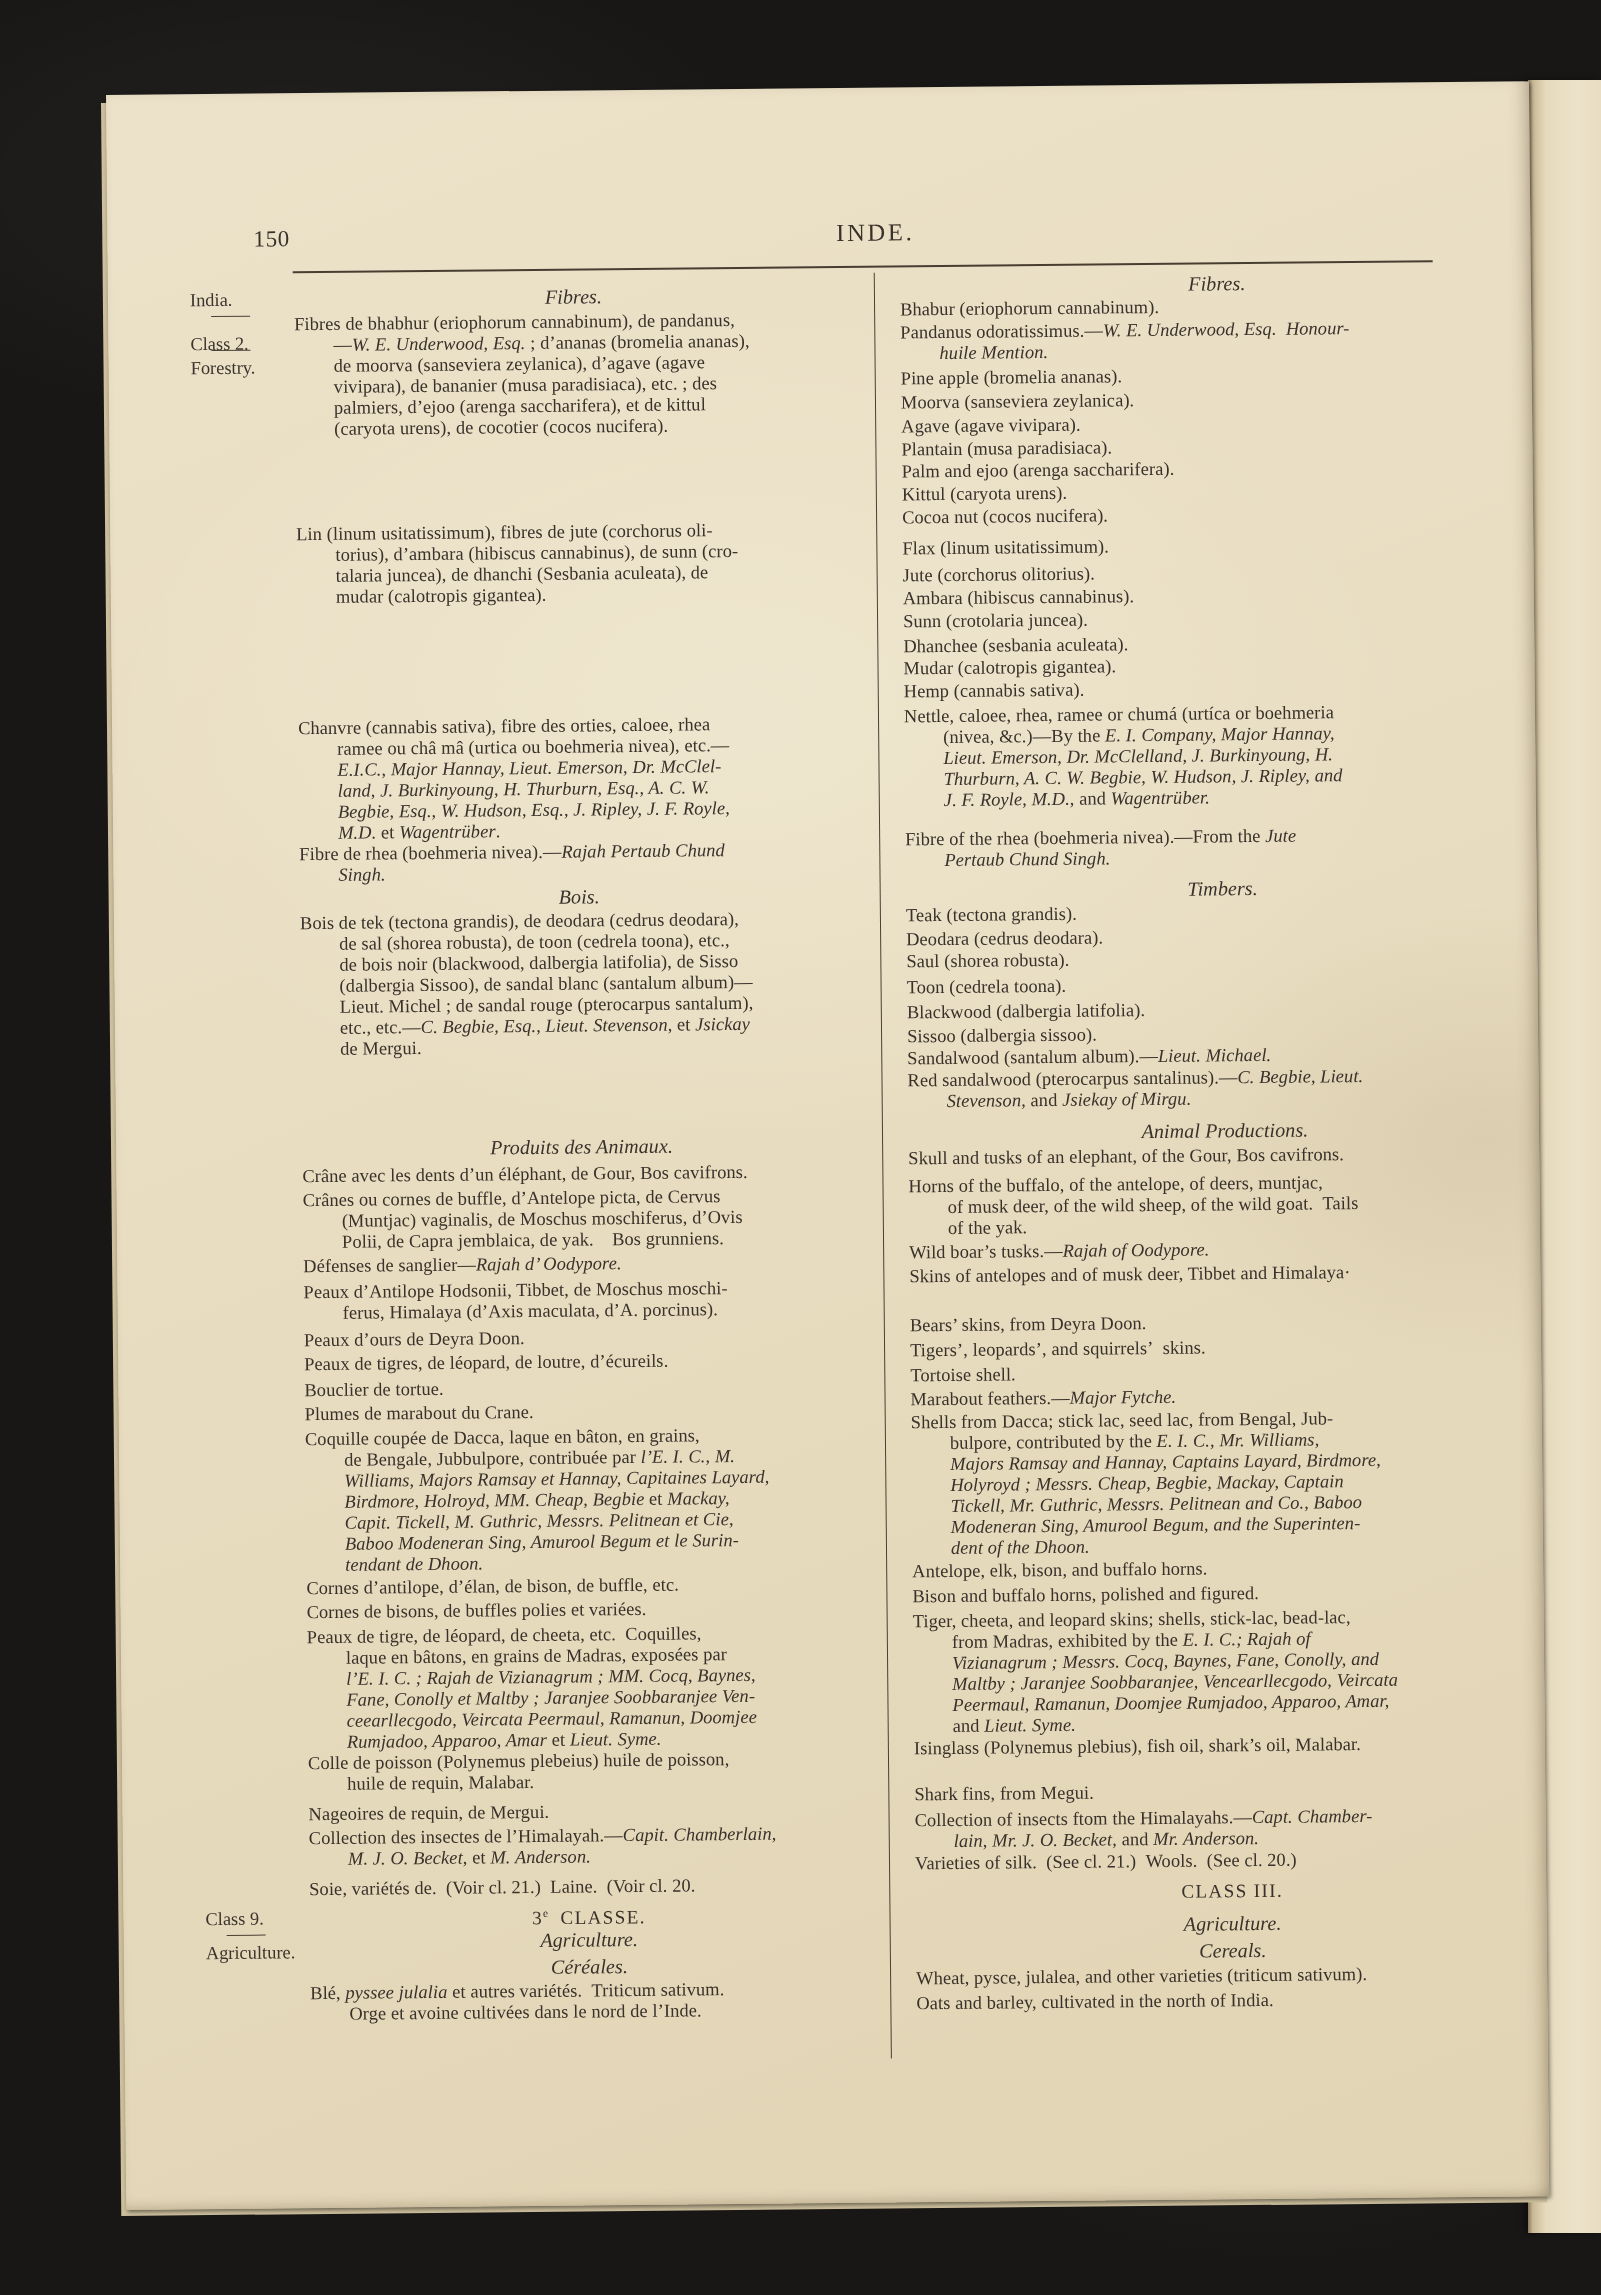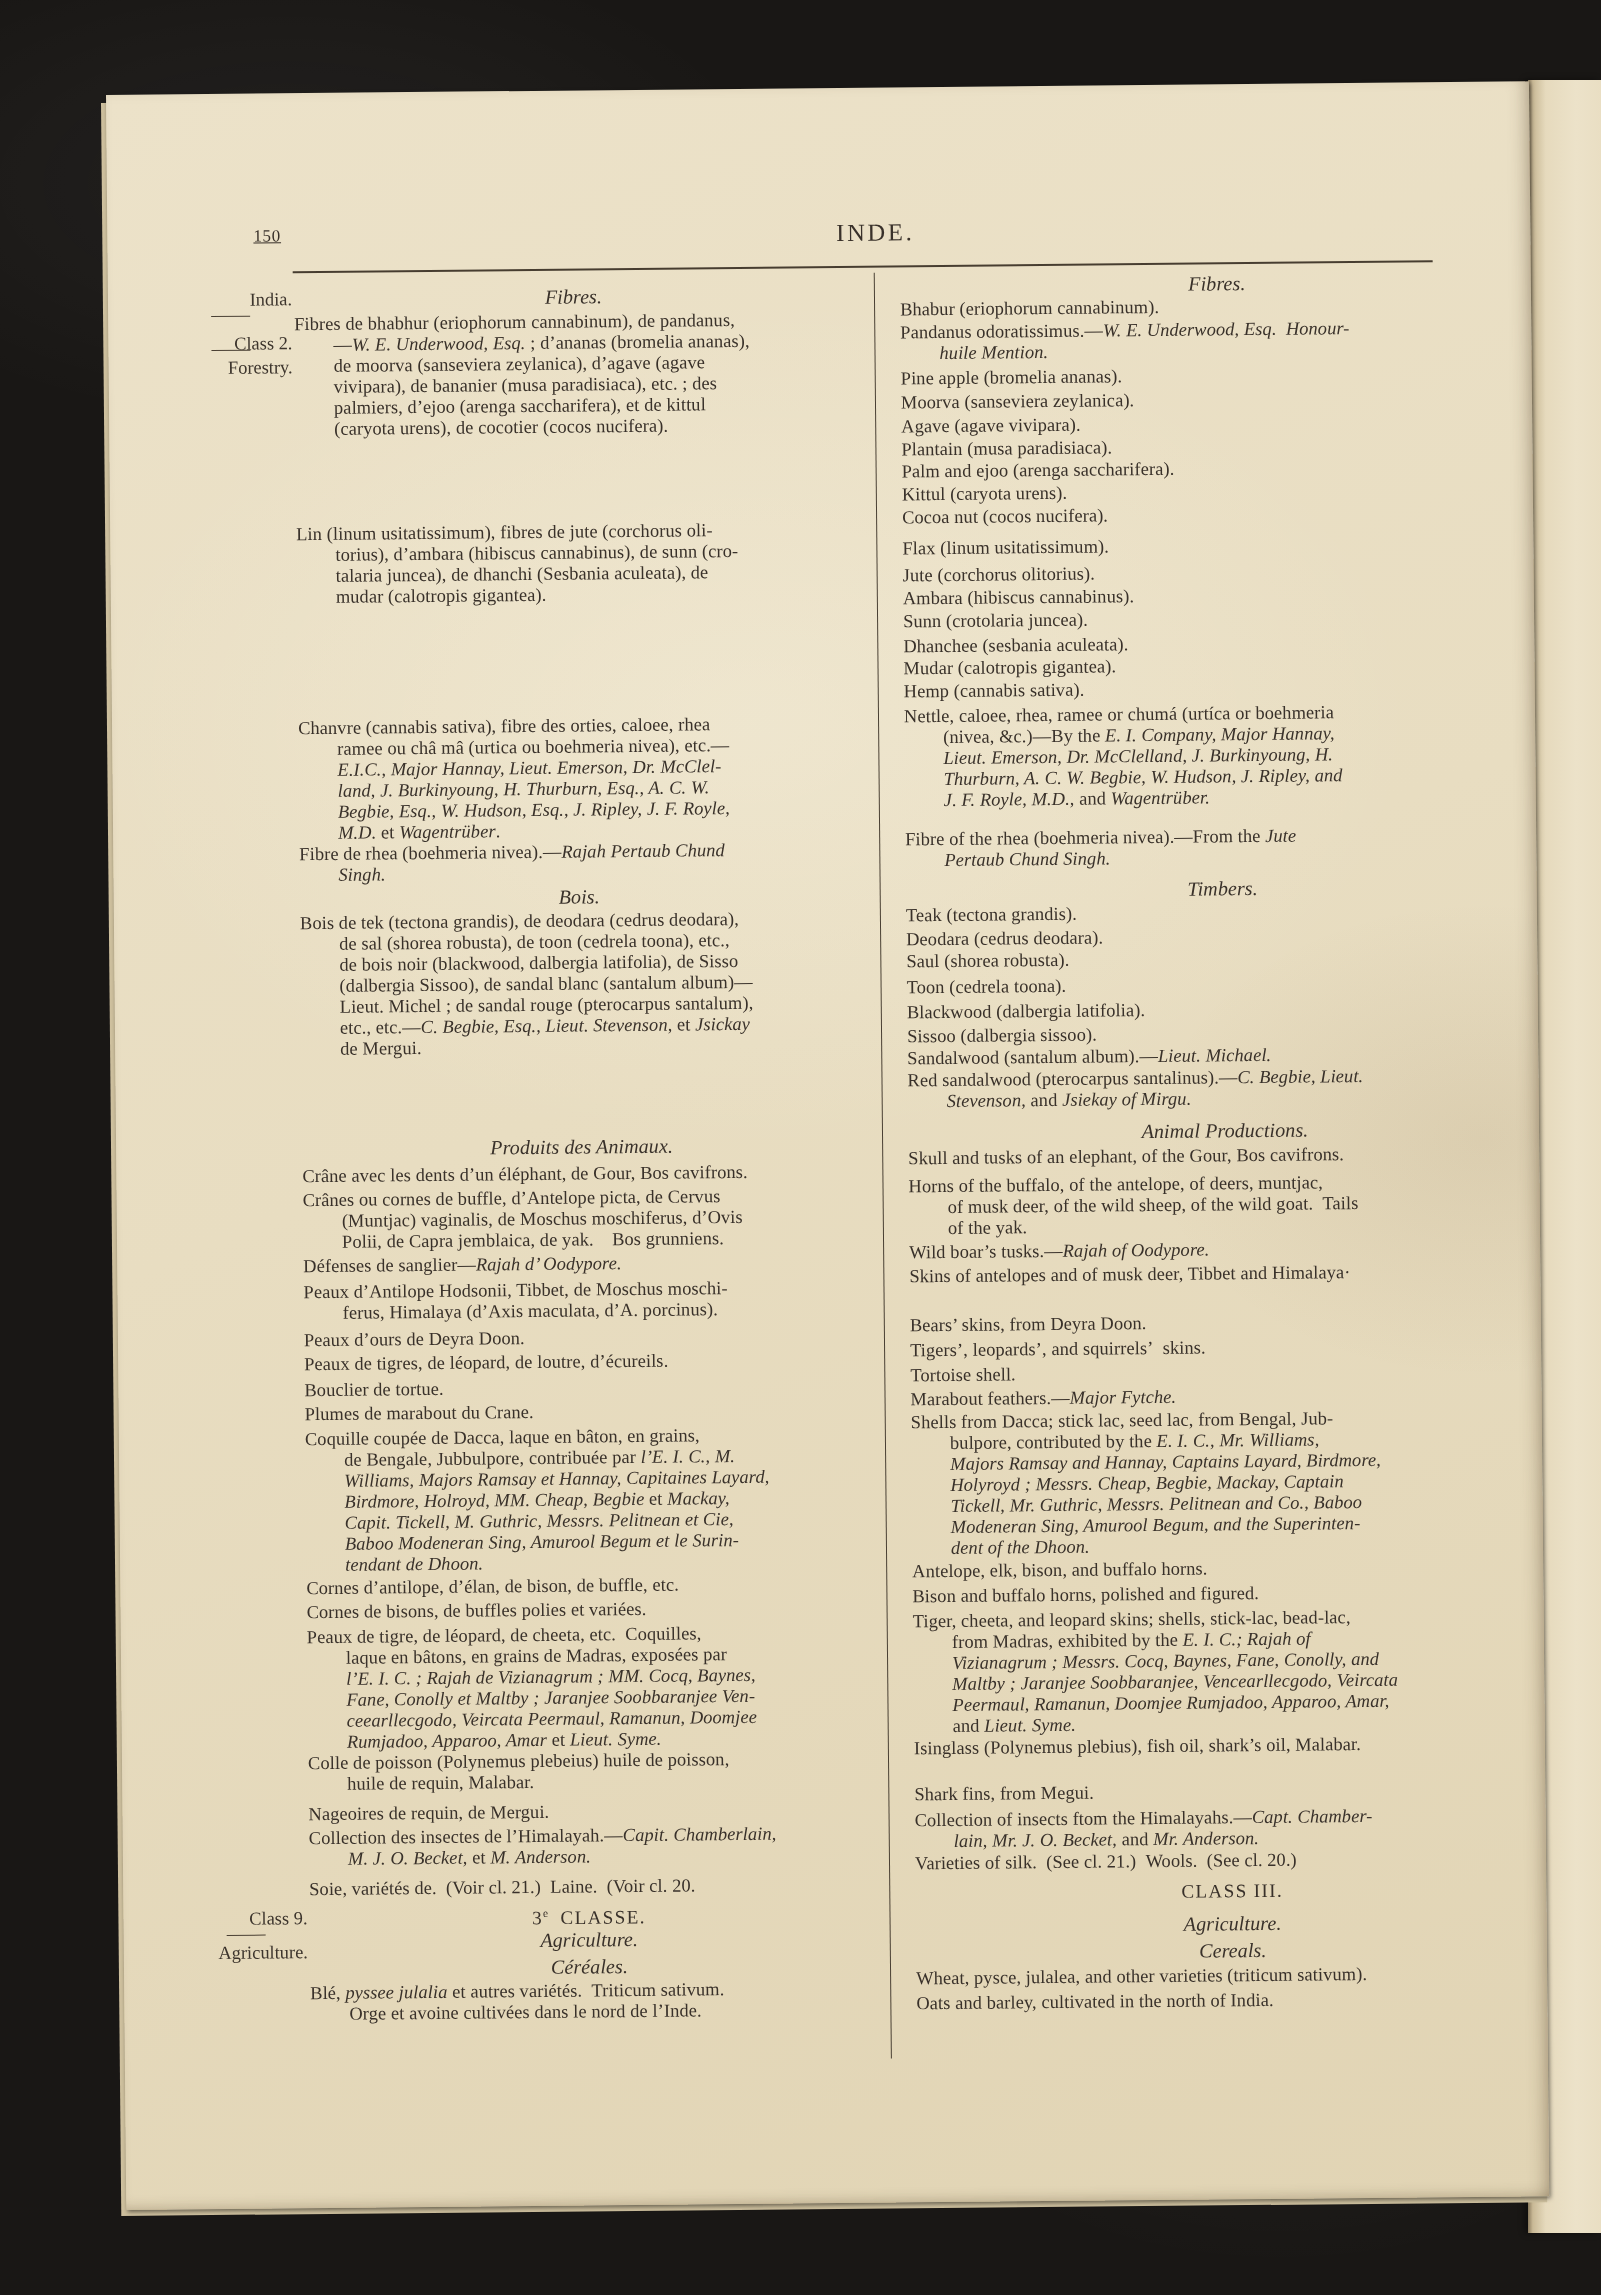--- a/index.html
+++ b/index.html
@@ -24,25 +24,25 @@
   .page{
     position:absolute;left:106px;top:95px;width:1423px;height:2115px;
     background:
       radial-gradient(952px 612px at 45% 30%, rgba(255,252,240,0.25), rgba(0,0,0,0) 70%),
       radial-gradient(476px 340px at 96% 50%, rgba(120,90,50,0.10), rgba(0,0,0,0) 70%),
       linear-gradient(160deg,#ece2c9 0%,#e8ddc1 45%,#e1d4b4 100%);
     transform:rotate(-0.55deg);transform-origin:top left;
     box-shadow:inset -13.6px 0 17.7px -11px rgba(70,50,25,0.38), inset 0 -9.5px 13.6px -8.2px rgba(70,50,25,0.22), 1.4px 2px 4.1px rgba(0,0,0,0.5);
     color:#39312a;
   }
-  .pageno{position:absolute;left:146px;top:133px;font-size:17px;letter-spacing:0.7px;text-decoration:underline;}
+  .pageno{position:absolute;left:146px;top:133px;font-size:23px;letter-spacing:0.7px;}
   .runhead{position:absolute;left:666px;top:131px;width:204px;text-align:center;font-size:24.5px;letter-spacing:2.7px;}
   .headrule{position:absolute;left:185px;top:178px;width:1140px;height:2px;background:#473d30;}
   .coldivider{position:absolute;left:766px;top:185px;width:1.4px;height:1786px;background:#4a4034;}
-  .sidenote{position:absolute;left:82px;width:102px;text-align:right;font-size:18.4px;color:#3d352d;}
+  .sidenote{position:absolute;left:82px;width:102px;text-align:left;font-size:18.4px;color:#3d352d;}
   .note-rule{position:absolute;left:103px;width:39px;height:1.4px;background:#4a4034;}
   .col{position:absolute;top:0;}
   .col-left{left:186px;width:559px;}
   .col-right{left:792px;width:634px;}
   .blk{position:absolute;left:0;right:0;font-size:18.4px;line-height:21px;letter-spacing:0.1px;}
   .para{padding-left:39px;text-indent:-39px;}
   .heading{text-align:center;font-style:italic;font-size:20px;padding-left:0;text-indent:0;}
   .heading.roman{font-style:normal;letter-spacing:1.4px;font-size:19px;}
   .blk i{font-style:italic;}
   sup{font-size:0.6em;}

